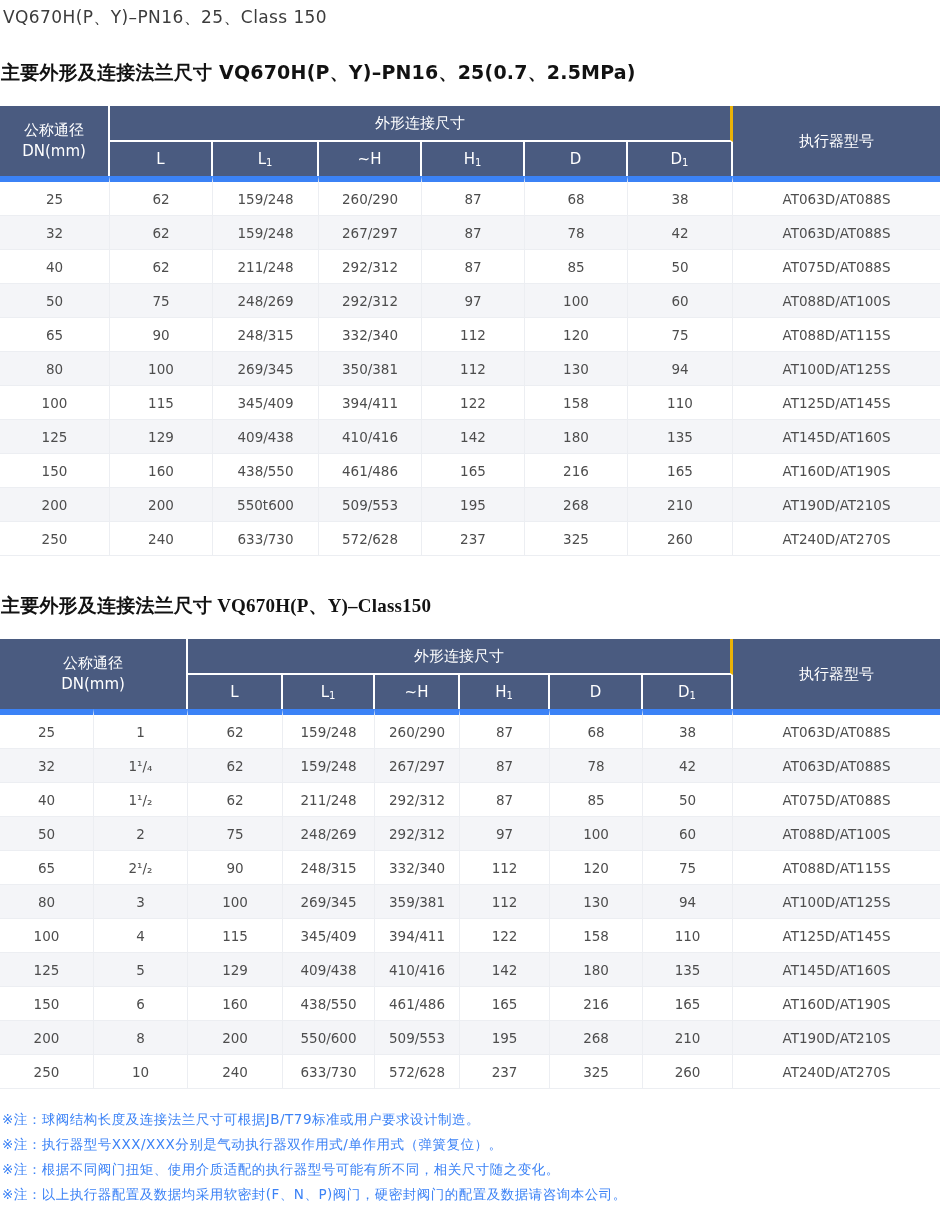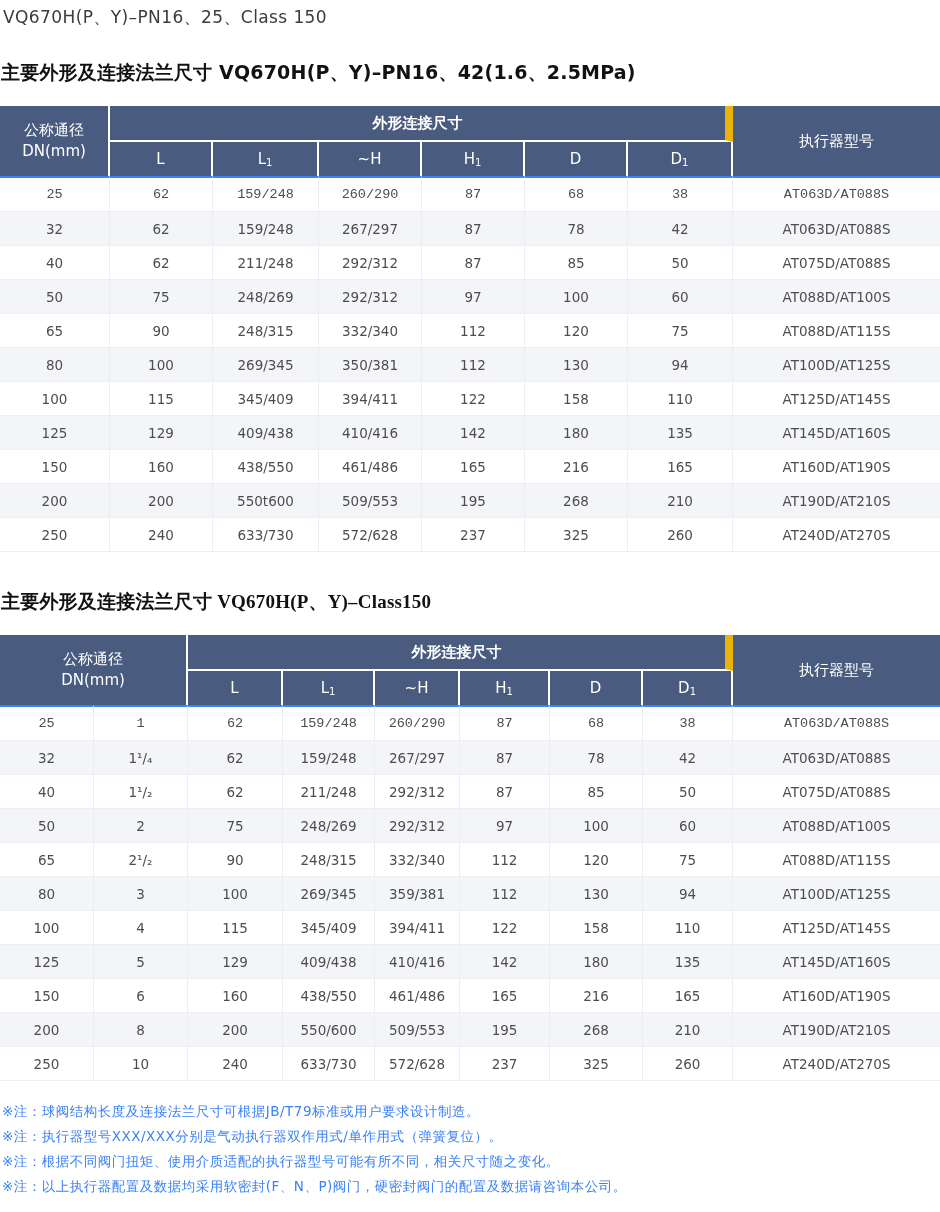--- a/index.html
+++ b/index.html
@@ -34,27 +34,27 @@
   }
 
   th {
     background: #4a5b80;
     color: #ffffff;
     font-weight: normal;
     font-size: 15px;
     padding: 0;
     text-align: center;
   }
-  th.h-group { height: 34px; border-bottom: 2px solid #ffffff; border-right: 8px solid #eab308; font-weight: bold; }
+  th.h-group { height: 34px; border-bottom: 2px solid #ffffff; border-right: 3px solid #eab308; }
   th.h-dn    { border-right: 2px solid #ffffff; line-height: 21px; }
   th.h-dim   { height: 34px; border-right: 2px solid #ffffff; }
   th.h-act   { }
   .sub { font-size: 10px; vertical-align: -2px; letter-spacing: 0; }
 
-  tbody tr:first-child td { border-top: 2px solid #3b82f6; font-family: Liberation Mono, monospace; }
+  tbody tr:first-child td { border-top: 6px solid #3b82f6; }
   td {
     height: 33px;
     text-align: center;
     vertical-align: middle;
     font-size: 13.5px;
     color: #4d4d4d;
     background: #ffffff;
     border-bottom: 1px solid #eceef2;
     border-right: 1px solid #eceef2;
     padding: 0;
@@ -70,21 +70,21 @@
     letter-spacing: 0.5px;
   }
 </style>
 </head>
 <body>
 
 <div class="page">
 
   <div class="page-title">VQ670H(P、Y)–PN16、25、Class 150</div>
 
-  <h2 class="section-heading">主要外形及连接法兰尺寸 VQ670H(P、Y)–PN16、42(1.6、2.5MPa)</h2>
+  <h2 class="section-heading">主要外形及连接法兰尺寸 VQ670H(P、Y)–PN16、25(0.7、2.5MPa)</h2>
 
   <table class="spec-table">
     <colgroup>
       <col style="width:110px">
         <col style="width:103px">
         <col style="width:106px">
         <col style="width:103px">
       <col style="width:103px">
         <col style="width:103px">
         <col style="width:105px">

